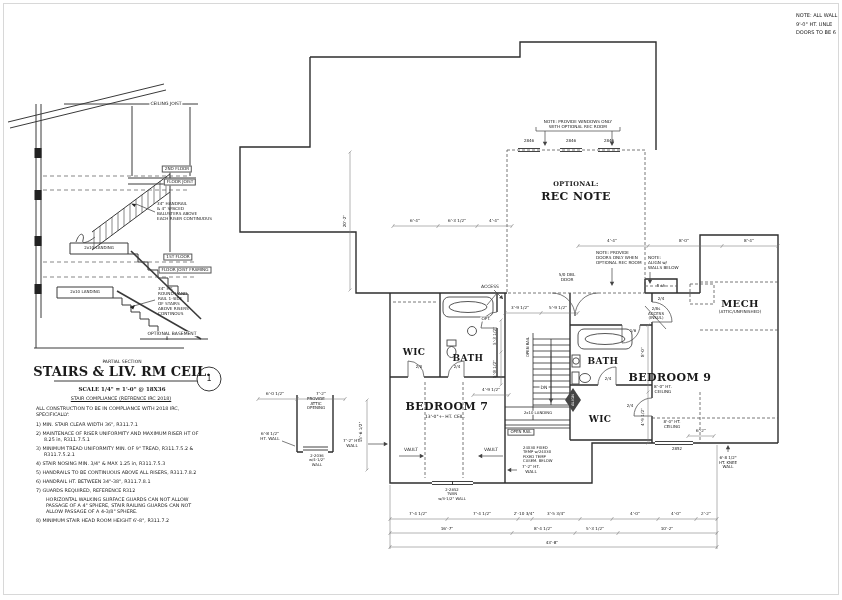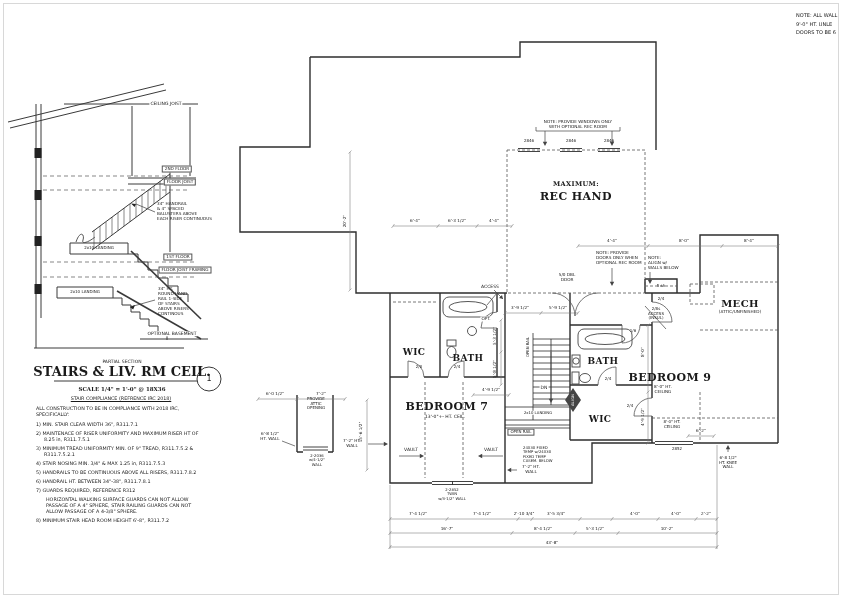--- a/index.html
+++ b/index.html
@@ -191,22 +191,22 @@
     <div class="citem">8) MINIMUM STAIR HEAD ROOM HEIGHT 6'-8", R311.7.2</div>
   </div>
 
   <div class="lbl f42" style="left:578px;top:125px">
     <div>NOTE: PROVIDE WINDOWS ONLY</div>
     <div>WITH OPTIONAL REC ROOM</div>
   </div>
   <div class="lbl f4" style="left:529px;top:141px">2846</div>
   <div class="lbl f4" style="left:571px;top:141px">2846</div>
   <div class="lbl f4" style="left:609px;top:141px">2846</div>
-  <div class="lbl room room-xs" style="left:576px;top:185px">MAXIMUM:</div>
-  <div class="lbl room room-lg" style="left:576px;top:197px">REC HAND</div>
+  <div class="lbl room room-xs" style="left:576px;top:185px">OPTIONAL:</div>
+  <div class="lbl room room-lg" style="left:576px;top:197px">REC NOTE</div>
 
   <div class="lbl la f42" style="left:596px;top:258px">
     <div>NOTE: PROVIDE</div>
     <div>DOORS ONLY WHEN</div>
     <div>OPTIONAL REC ROOM</div>
   </div>
   <div class="lbl f42" style="left:567px;top:278px">
     <div>5/0 DBL</div>
     <div>DOOR</div>
   </div>

